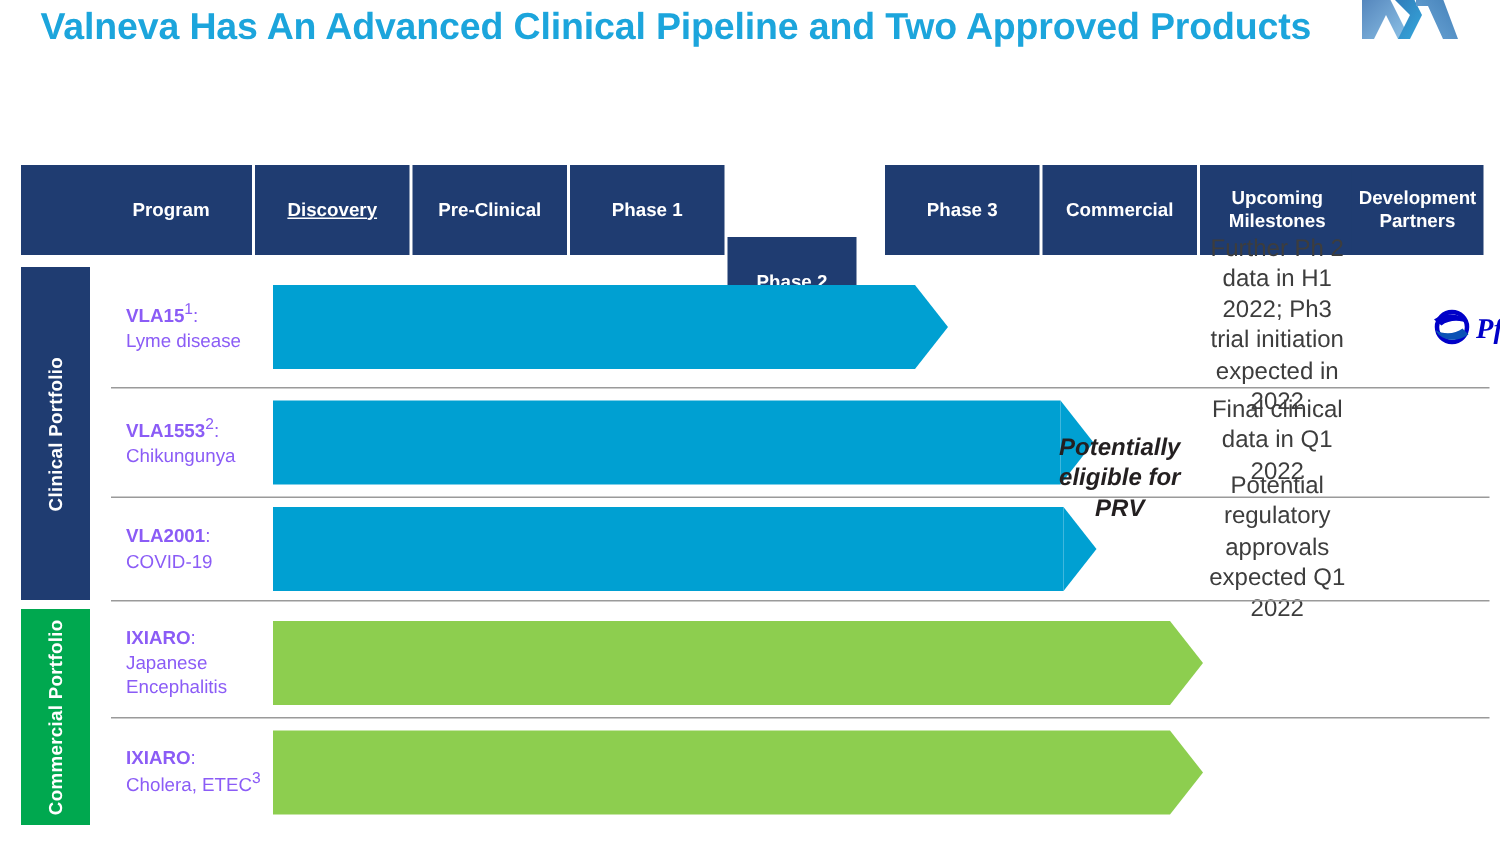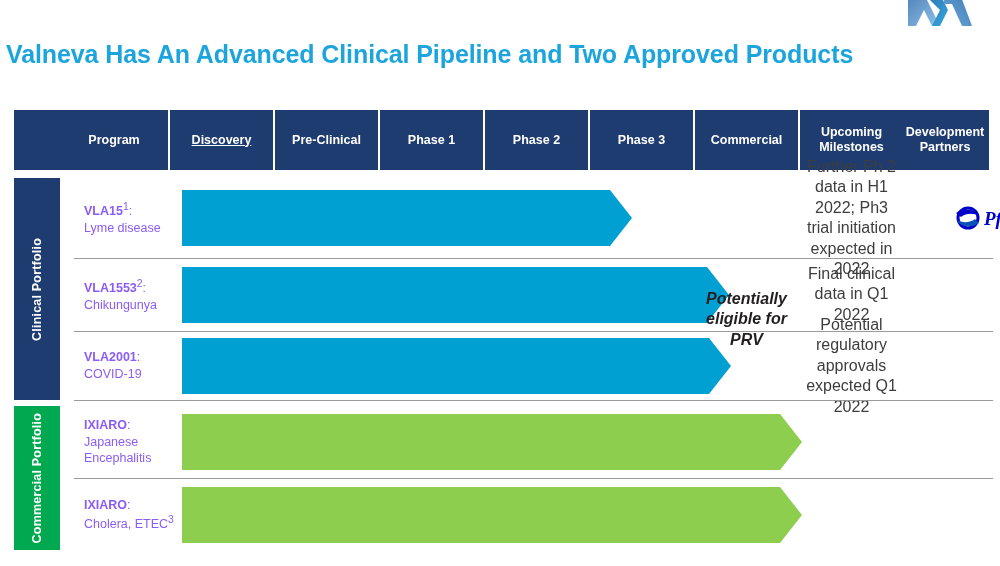--- a/index.html
+++ b/index.html
@@ -7,21 +7,21 @@
     width:1000px;height:566px;
     background:#ffffff;
     font-family:"Liberation Sans", sans-serif;
     overflow:hidden;
     position:relative;
   }
 
   
   #title-block{
     position:absolute;
-    left:6px; top:2px; width:860px;margin-top:36px;
+    left:27px; top:2px; width:860px;
   }
   #page-title{
     color:#1CA5DC;
     font-size:25px;
     font-weight:bold;
     line-height:1.33;
     letter-spacing:-0.1px;
   }
 
   
@@ -175,21 +175,21 @@
 </div>
 
 <div id="pipeline">
 
   <div class="hdr-row">
     <div class="hdr-cell" style="left:0px;width:46px;"></div>
     <div class="hdr-cell" style="left:46px;width:108px;">Program</div>
     <div class="hdr-cell" style="left:156px;width:103px;text-decoration:underline;">Discovery</div>
     <div class="hdr-cell" style="left:261px;width:103px;">Pre-Clinical</div>
     <div class="hdr-cell" style="left:366px;width:103px;">Phase 1</div>
-    <div class="hdr-cell" style="left:471px;width:103px;">Phase 2</div>
+    <div class="hdr-cell" style="left:471px;width:86px;margin-top:48px;">Phase 2</div>
     <div class="hdr-cell" style="left:576px;width:103px;">Phase 3</div>
     <div class="hdr-cell" style="left:681px;width:103px;">Commercial</div>
     <div class="hdr-cell" style="left:786px;width:103px;">Upcoming Milestones</div>
     <div class="hdr-cell" style="left:887px;width:88px;">Development Partners</div>
   </div>
 
   <div class="side-bar" id="side-clinical" style="top:68px;height:222px;">
     <span>Clinical Portfolio</span>
   </div>
 

